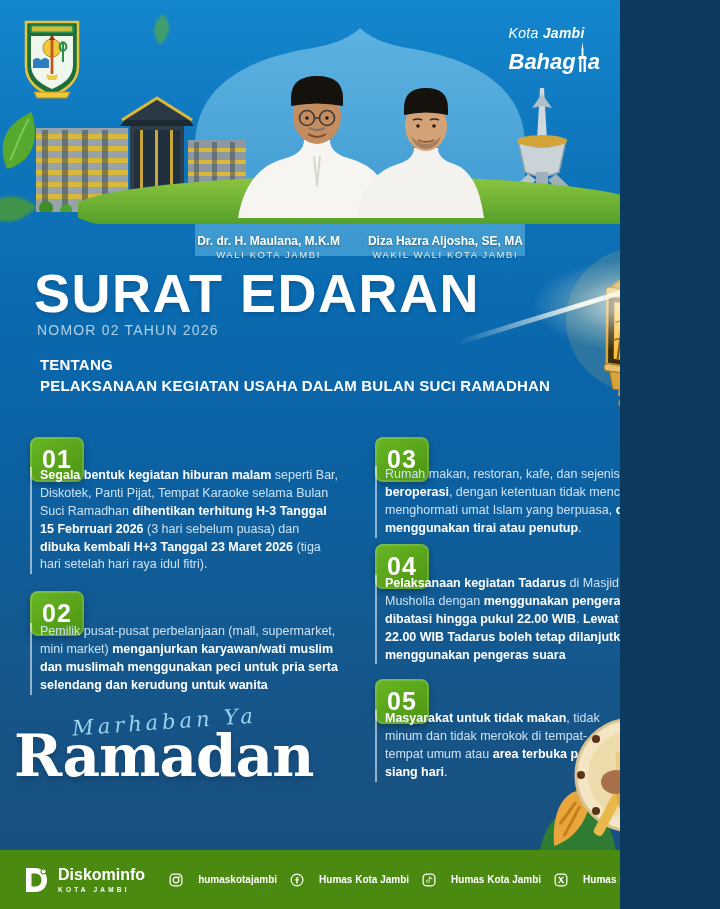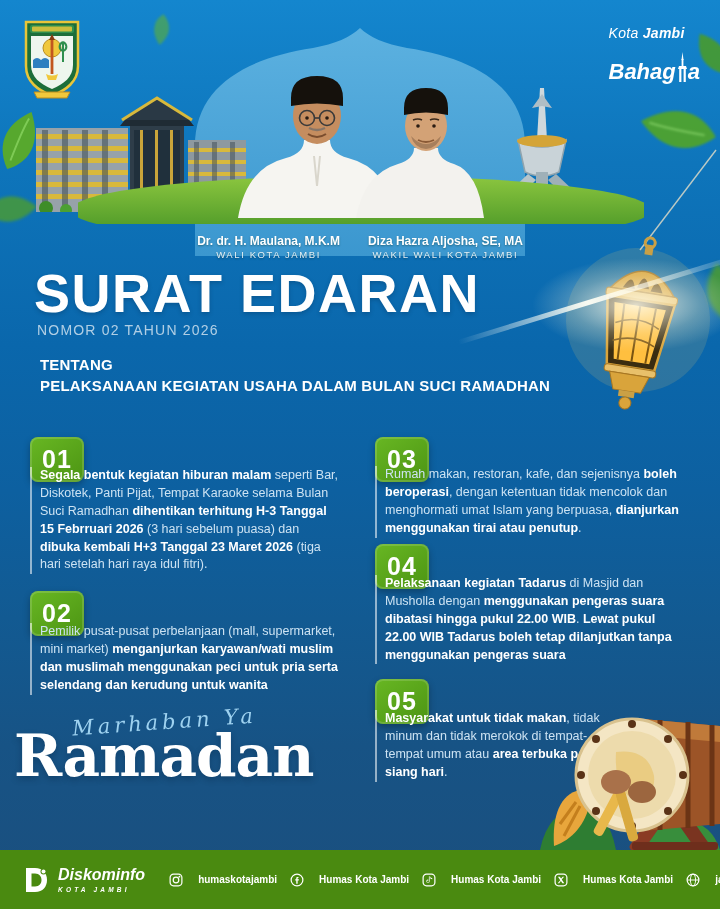--- a/index.html
+++ b/index.html
@@ -1,28 +1,28 @@
 <!DOCTYPE html>
 <html><head>
 <meta charset="utf-8">
 <style>
   html,body{margin:0;padding:0;background:#0b3a5e;}
   .poster{
-    position:relative;width:720px;height:909px;overflow:hidden;
+    position:relative;width:620px;height:909px;overflow:hidden;
     font-family:"Liberation Sans",sans-serif;color:#fff;
     background:linear-gradient(180deg,#1486ce 0%,#0e75bb 18%,#0a67ac 38%,#0d60a0 54%,#125a92 68%,#175385 82%,#1b4f7e 100%);
   }
   .abs{position:absolute;}
   
   .leaf{position:absolute;pointer-events:none;}
   
   .brand{position:absolute;top:26px;right:20px;text-align:left;line-height:1;}
   .brand .city{font-style:italic;font-size:14px;font-weight:700;letter-spacing:.3px;}
   .brand .city .light{font-weight:400;}
-  .brand .tag{font-style:italic;font-weight:800;font-size:22px;display:flex;align-items:flex-end;margin-top:12px;}
+  .brand .tag{font-style:italic;font-weight:800;font-size:22px;display:flex;align-items:flex-end;margin-top:2px;}
   
   .arch{position:absolute;left:195px;top:28px;width:330px;height:228px;}
   .grass{position:absolute;left:78px;top:158px;width:566px;height:66px;}
   
   .names{position:absolute;top:218px;left:0;width:720px;display:flex;justify-content:center;gap:28px;text-align:center;}
   .names .nm{font-size:12px;font-weight:700;text-shadow:0 1px 2px rgba(0,40,20,.4);margin-top:16px;}
   .names .tt{font-size:9.5px;letter-spacing:1.6px;color:rgba(255,255,255,.88);margin-top:1px;text-shadow:0 1px 2px rgba(0,40,20,.4);}
   
   .title{position:absolute;left:34px;top:262px;font-size:54px;font-weight:800;letter-spacing:1.5px;text-shadow:0 2px 4px rgba(0,30,60,.25);}
   .nomor{position:absolute;left:37px;top:322px;font-size:14px;letter-spacing:1.2px;color:rgba(255,255,255,.68);}
@@ -43,21 +43,21 @@
   .ramadan{position:absolute;left:14px;top:722px;font-family:"DejaVu Serif",serif;font-weight:700;
     font-size:58px;letter-spacing:-1px;text-shadow:0 3px 6px rgba(0,25,50,.3);}
   
   .flare-glow{position:absolute;left:480px;top:240px;width:300px;height:130px;
     background:radial-gradient(closest-side at 52% 50%,rgba(255,252,235,.85),rgba(255,250,220,.25) 45%,rgba(255,250,220,0) 72%);}
   .flare-streak{position:absolute;left:452px;top:296px;width:300px;height:5px;transform:rotate(-17deg);
     background:linear-gradient(90deg,rgba(255,255,240,0),rgba(255,255,245,.95) 45%,rgba(255,255,240,0));}
   
   .footer{position:absolute;left:0;bottom:0;width:720px;height:59px;background:#4a8a10;
     display:flex;align-items:center;}
-  .f-logo{display:flex;align-items:center;gap:8px;margin-left:22px;font-style:italic;}
+  .f-logo{display:flex;align-items:center;gap:8px;margin-left:22px;}
   .f-logo .t1{font-size:16px;font-weight:800;line-height:1;}
   .f-logo .t2{font-size:6.5px;font-weight:700;letter-spacing:3.2px;margin-top:3px;}
   .socials{display:flex;align-items:center;gap:13px;margin-left:24px;flex:1;}
   .soc{display:flex;align-items:center;gap:15px;font-size:10px;font-weight:600;white-space:nowrap;}
   .f-sep{width:3px;height:59px;background:#123c52;margin-right:14px;}
 </style>
 </head>
 <body>
 
 <div class="poster">

